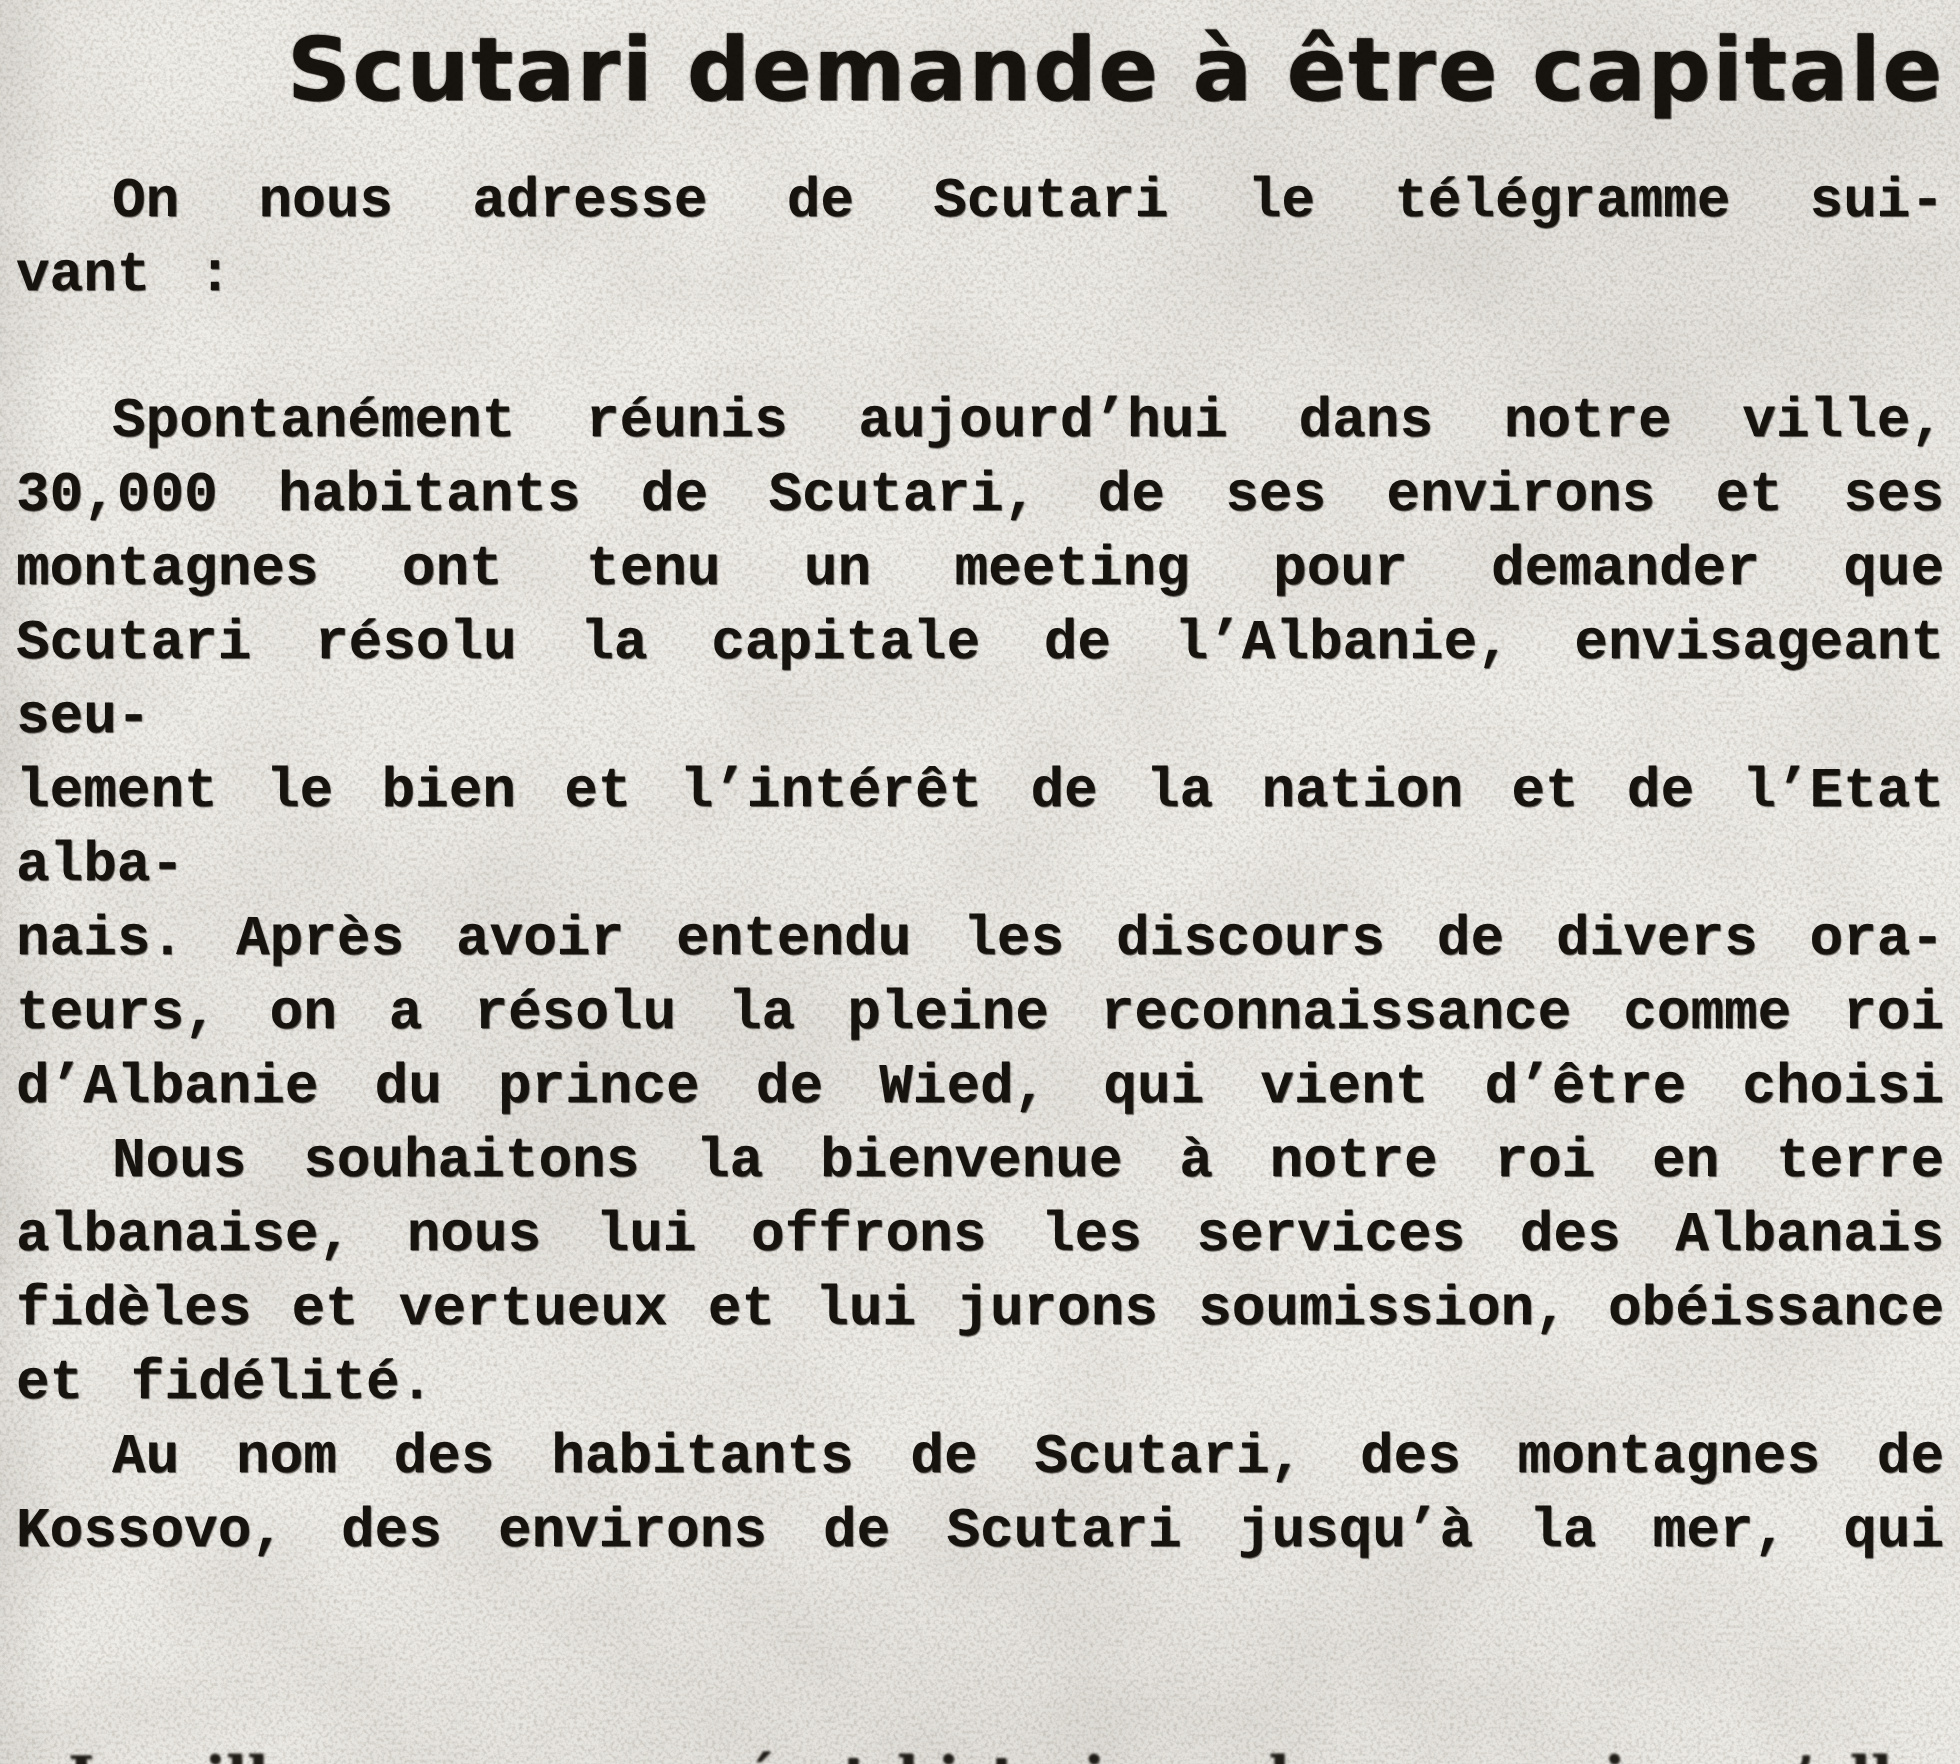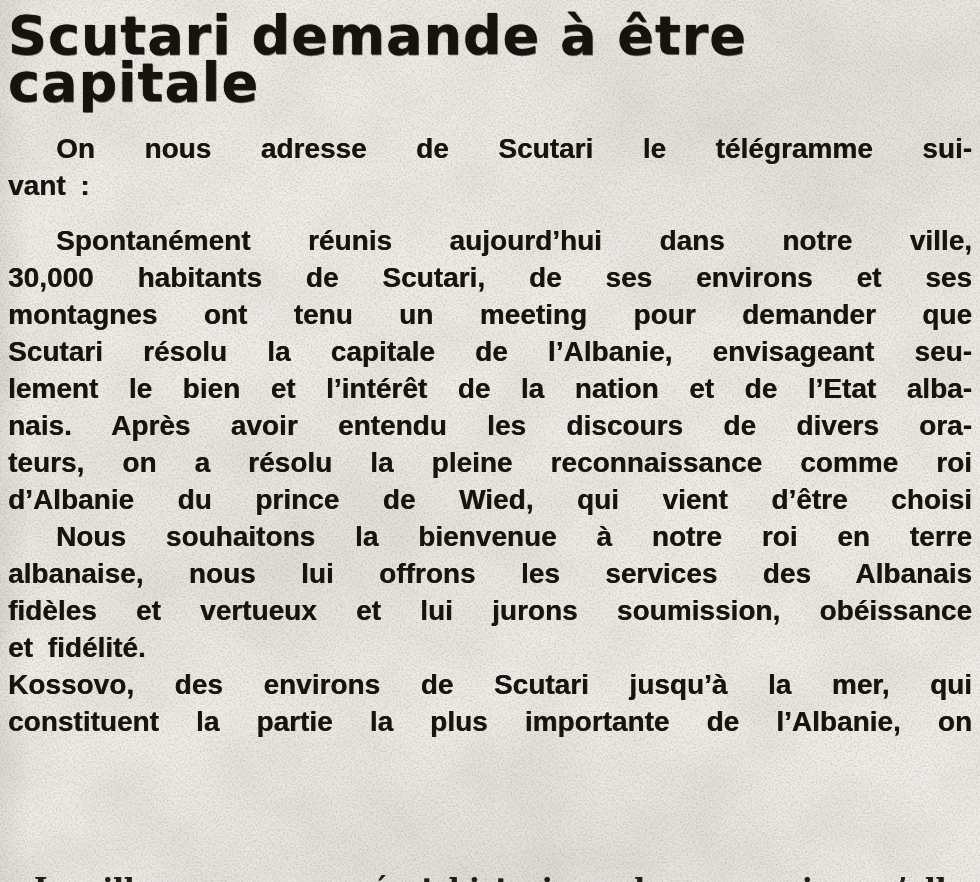--- a/index.html
+++ b/index.html
@@ -21,32 +21,32 @@
       radial-gradient(ellipse 700px 200px at 50% 98%, rgba(110,105,98,0.10), rgba(0,0,0,0) 75%),
       linear-gradient(90deg, rgba(90,85,78,0.10), rgba(0,0,0,0) 3%);
   }
   .page{
     position:absolute;inset:0;z-index:2;
     padding:10px 8px 0 8px;box-sizing:border-box;
   }
   .headline{
     font-family:"DejaVu Sans", sans-serif;
     font-weight:bold;
-    font-size:54px;line-height:47px;
+    font-size:44px;line-height:47px;
     letter-spacing:1px;
-    text-align:left;
+    text-align:right;
     color:var(--ink);
     margin:2px 0 24px 0;
     text-shadow:0 0 1px rgba(23,19,14,0.85), 0.6px 0.6px 0 rgba(23,19,14,0.55);
   }
   .article-body{position:relative;}
   .para{margin:0;}
-  .para:nth-child(2){margin-top:18px;}
+  .para:nth-child(2){margin-top:36px;}
   .line{
-    font-family:Liberation Sans, sans-serif;
+    font-family:Liberation Mono, monospace;
     font-weight:bold;
     font-size:28px;line-height:37px;
     color:var(--ink);
     text-align:justify;
     text-align-last:justify;
     word-spacing:2px;
     text-shadow:0.4px 0.4px 0.6px rgba(23,19,14,0.75);
   }
   .line.indent{text-indent:48px;}
   .line.last{text-align-last:left;word-spacing:7px;}
@@ -88,22 +88,22 @@
         <div class="line">teurs, on a résolu la pleine reconnaissance comme roi</div>
         <div class="line">d’Albanie du prince de Wied, qui vient d’être choisi</div>
       </div>
       <div class="para">
         <div class="line indent">Nous souhaitons la bienvenue à notre roi en terre</div>
         <div class="line">albanaise, nous lui offrons les services des Albanais</div>
         <div class="line">fidèles et vertueux et lui jurons soumission, obéissance</div>
         <div class="line last">et fidélité.</div>
       </div>
       <div class="para">
+        <div class="line indent">Au nom des habitants de Scutari, des montagnes de</div>
         <div class="line">Kossovo, des environs de Scutari jusqu’à la mer, qui</div>
-        <div class="line">constituent la partie la plus importante de l’Albanie, on</div>
       </div>
     </div>
 </div>
 
 <div class="partial-line">La ville par son passé et historique, les souvenirs qu’elle</div>
 
 <svg class="grain" width="980" height="882" aria-hidden="true">
   <filter id="fineGrain" x="0" y="0" width="100%" height="100%">
     <feTurbulence type="fractalNoise" baseFrequency="0.55" numOctaves="2" seed="7" stitchTiles="stitch"></feTurbulence>
     <feColorMatrix type="matrix" values="0 0 0 0 0.28

